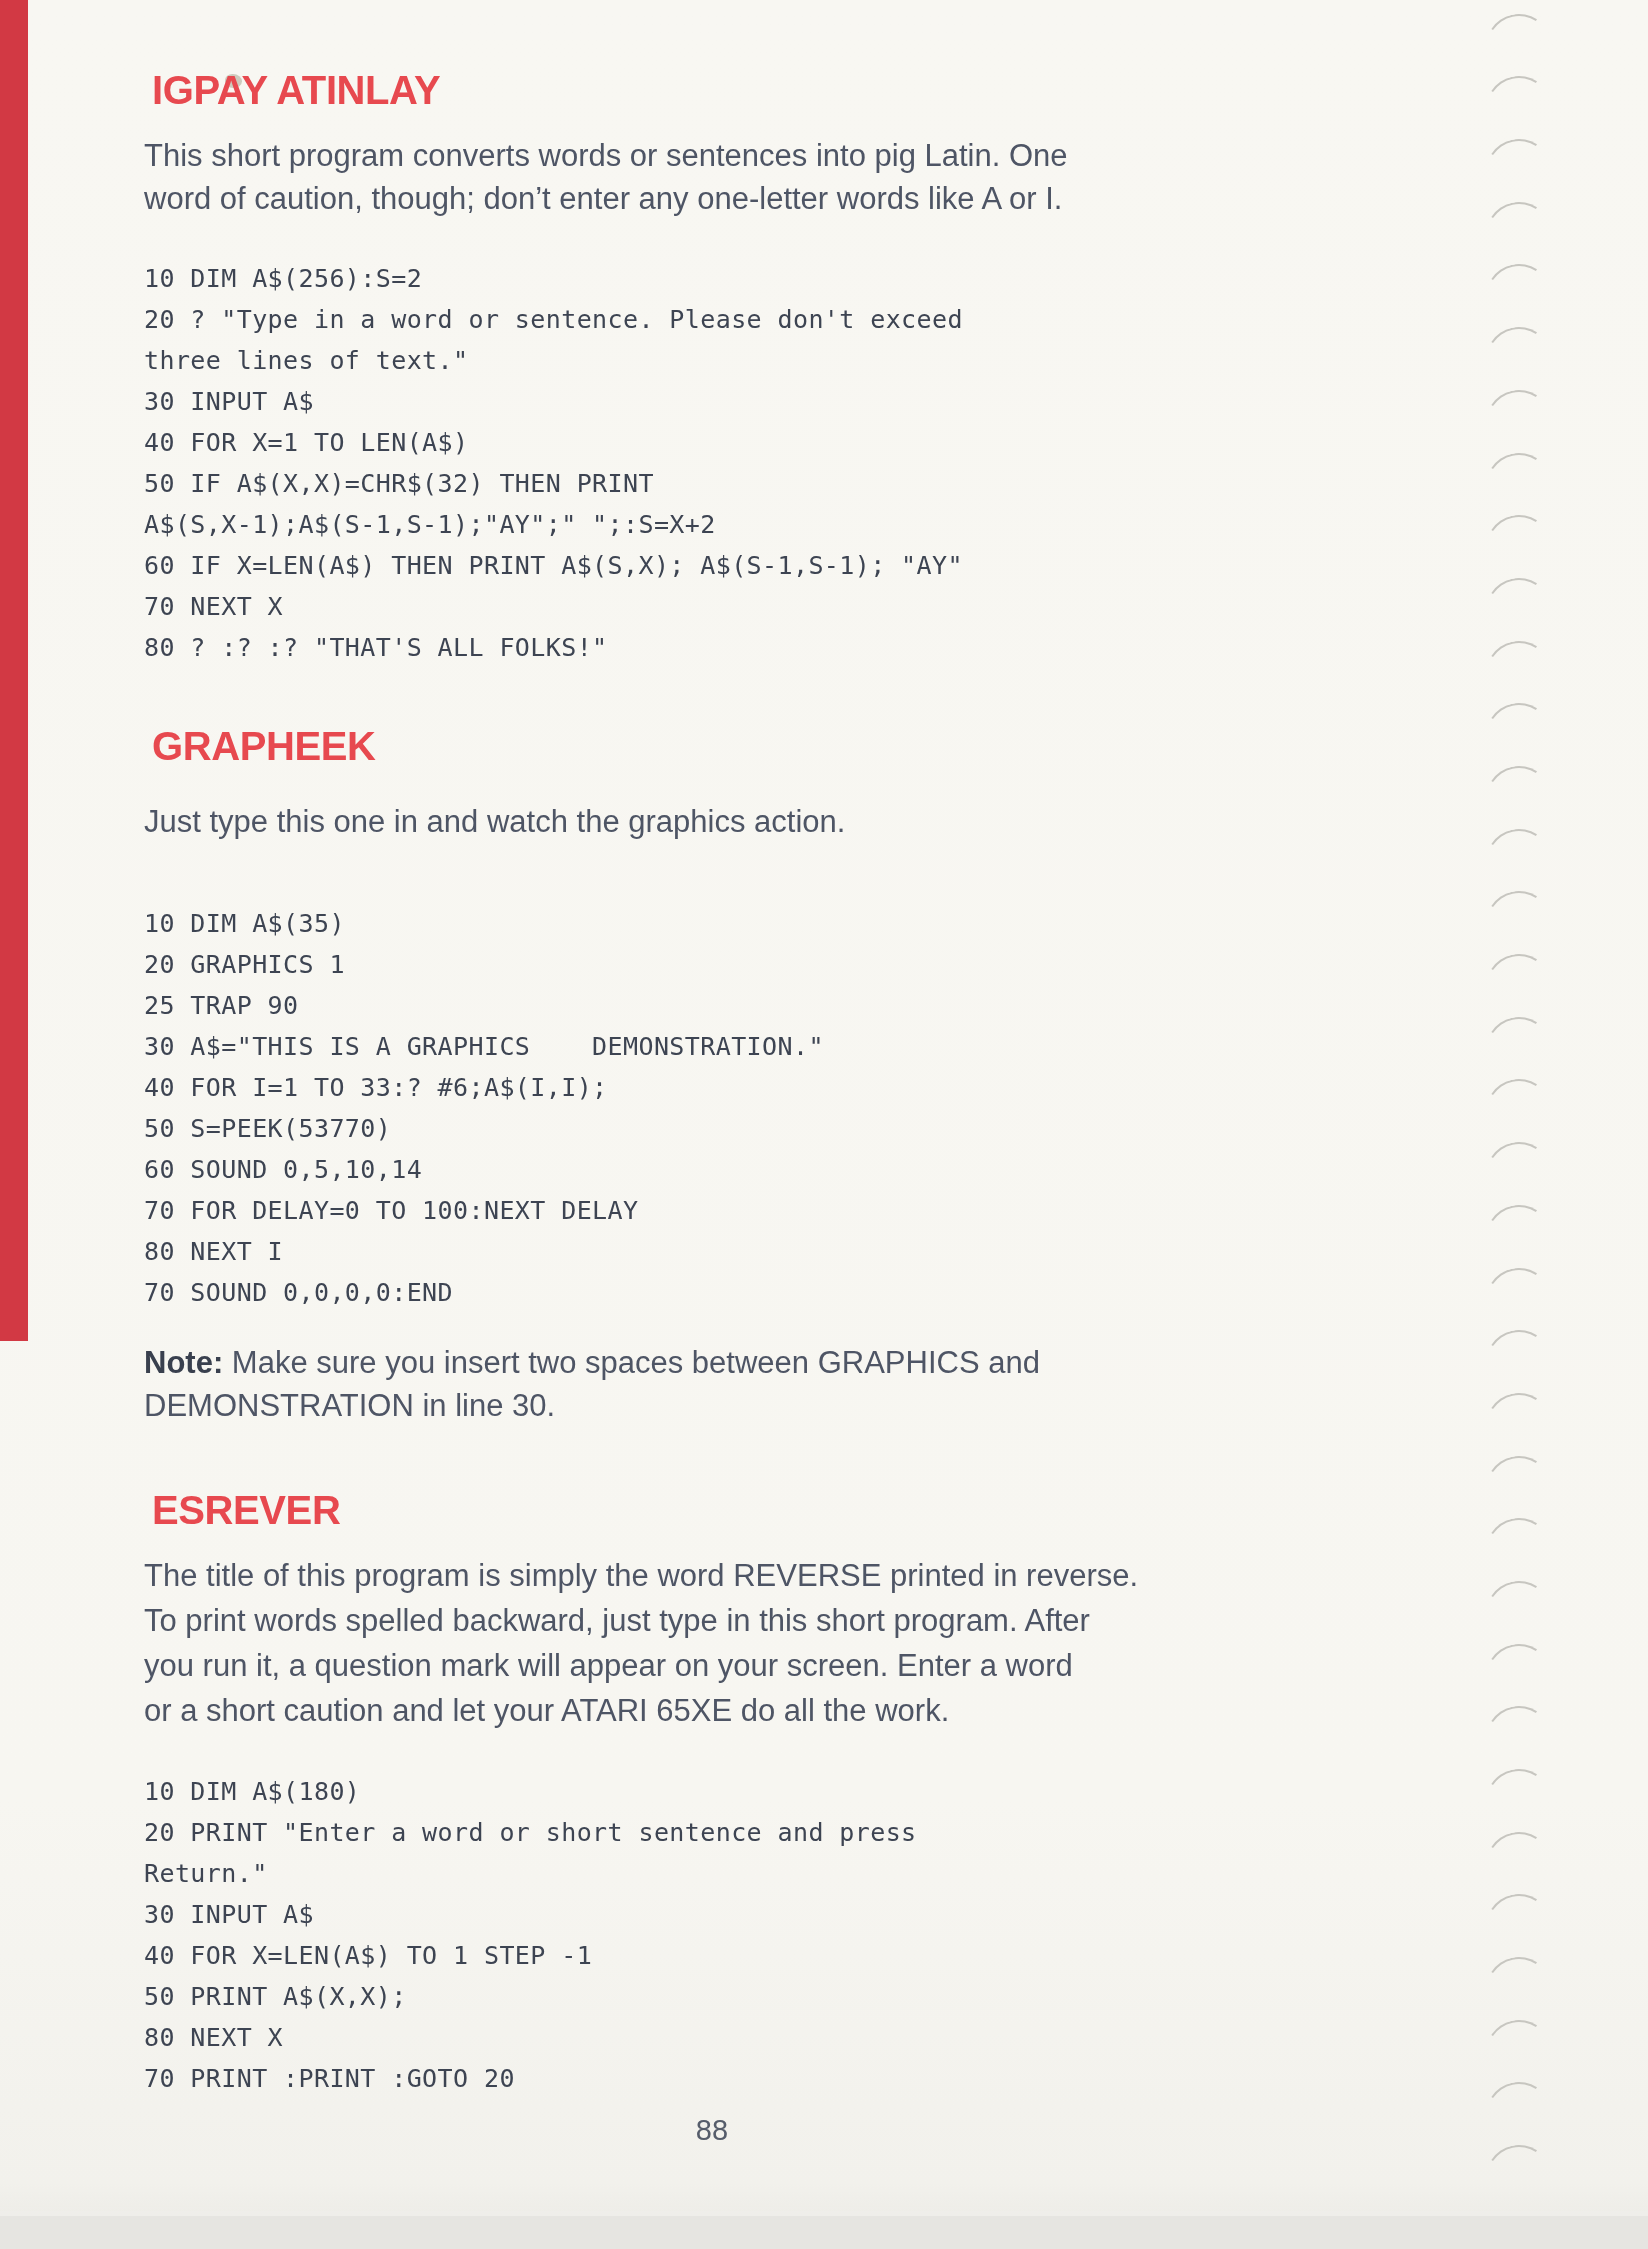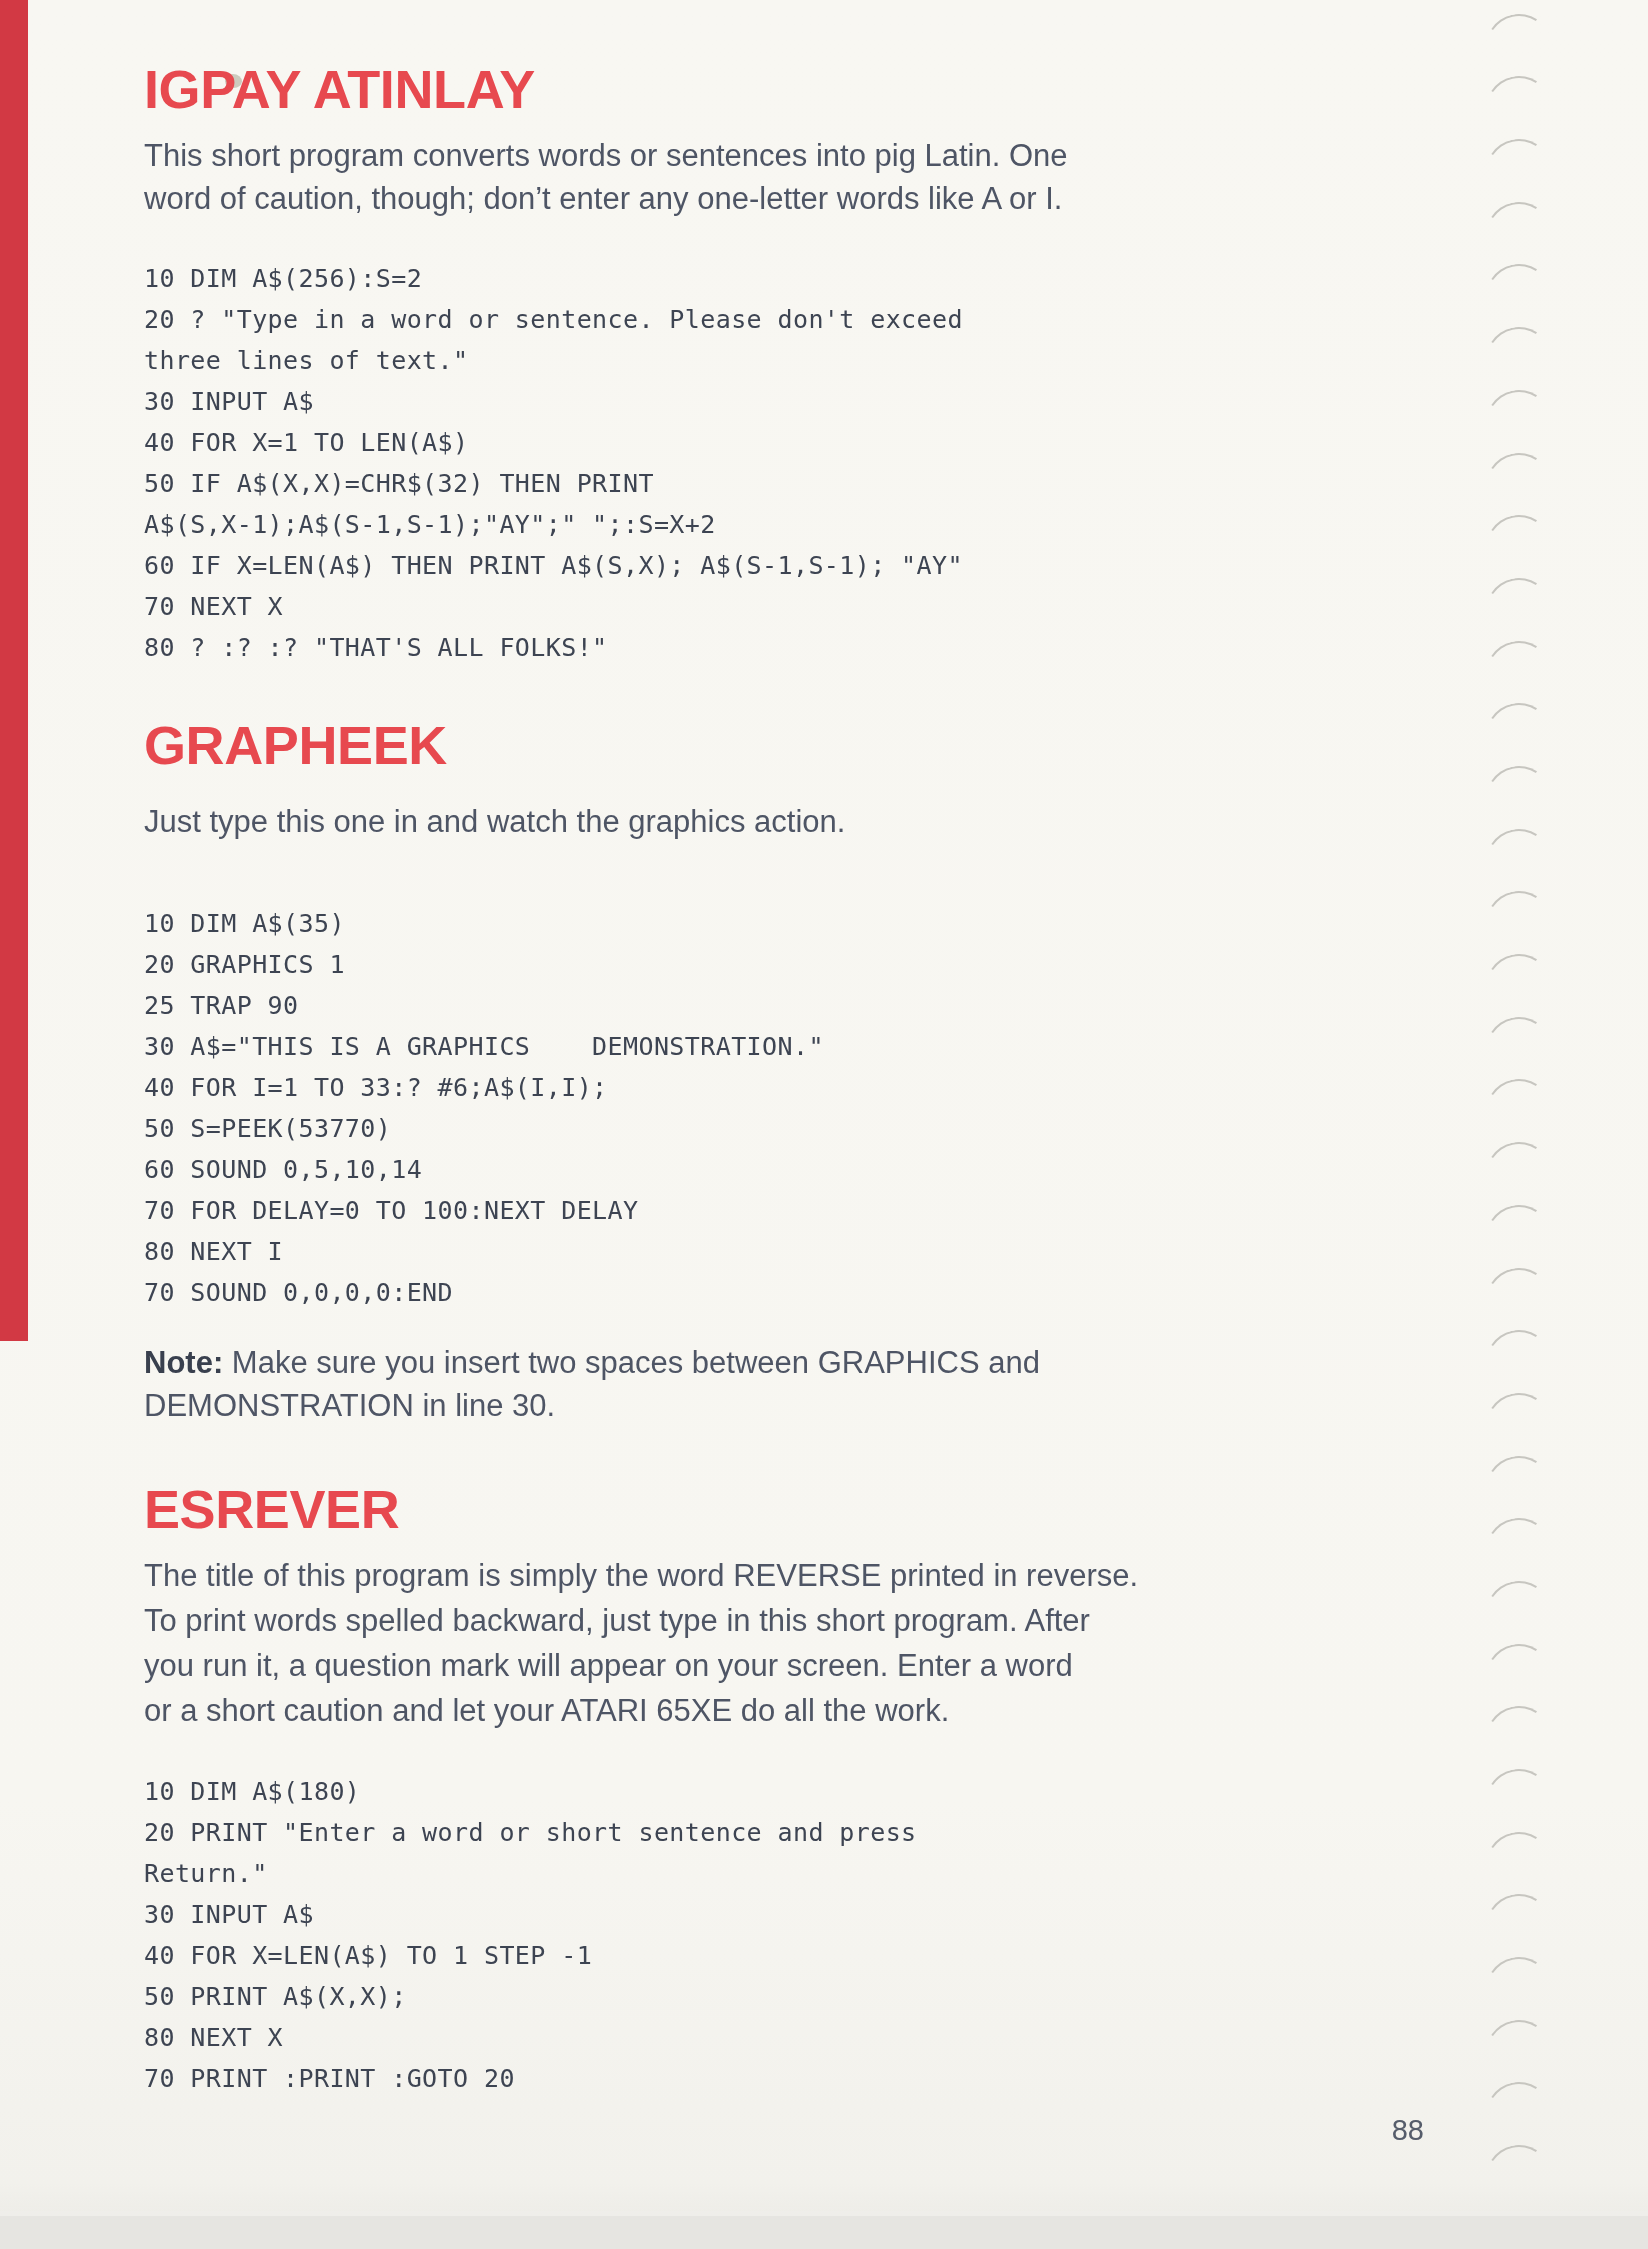--- a/index.html
+++ b/index.html
@@ -22,35 +22,35 @@
     position:absolute;left:1486px;width:62px;height:62px;
     border:2.6px solid transparent;border-top-color:#c7c6c0;
     border-radius:50%;transform:rotate(-12deg);
   }
   .speck{
     position:absolute;left:225px;top:74px;width:17px;height:13.7px;
     background:#b5b3a1;border-radius:45% 55% 50% 50%;opacity:.65;
   }
   .abs{position:absolute;left:144px;}
   h2.sec{
-    margin:0;font-size:54px;font-weight:bold;letter-spacing:-0.4px;
+    margin:8px;font-size:40px;font-weight:bold;letter-spacing:-0.4px;
     color:#e7494f;line-height:1;
   }
   .body-line{
     font-size:31px;color:#4e5565;line-height:43px;white-space:pre;
   }
   .body-lines-wide .body-line{line-height:45px;}
   .code-line{
     font-family:"DejaVu Sans Mono",monospace;font-weight:400;
     font-size:25px;letter-spacing:0.4px;color:#3d4452;
     line-height:41px;white-space:pre;
   }
   .note-label{font-weight:bold;color:#39404e;}
   .page-num{
-    position:absolute;left:0;top:2114px;width:1424px;text-align:right;
+    position:absolute;left:0;top:2114px;width:1424px;text-align:center;
     font-size:29px;color:#565d6b;
   }
 </style>
 </head>
 <body>
 
 <div id="page">
 
   <div class="edge-tab"></div>
   <div>

